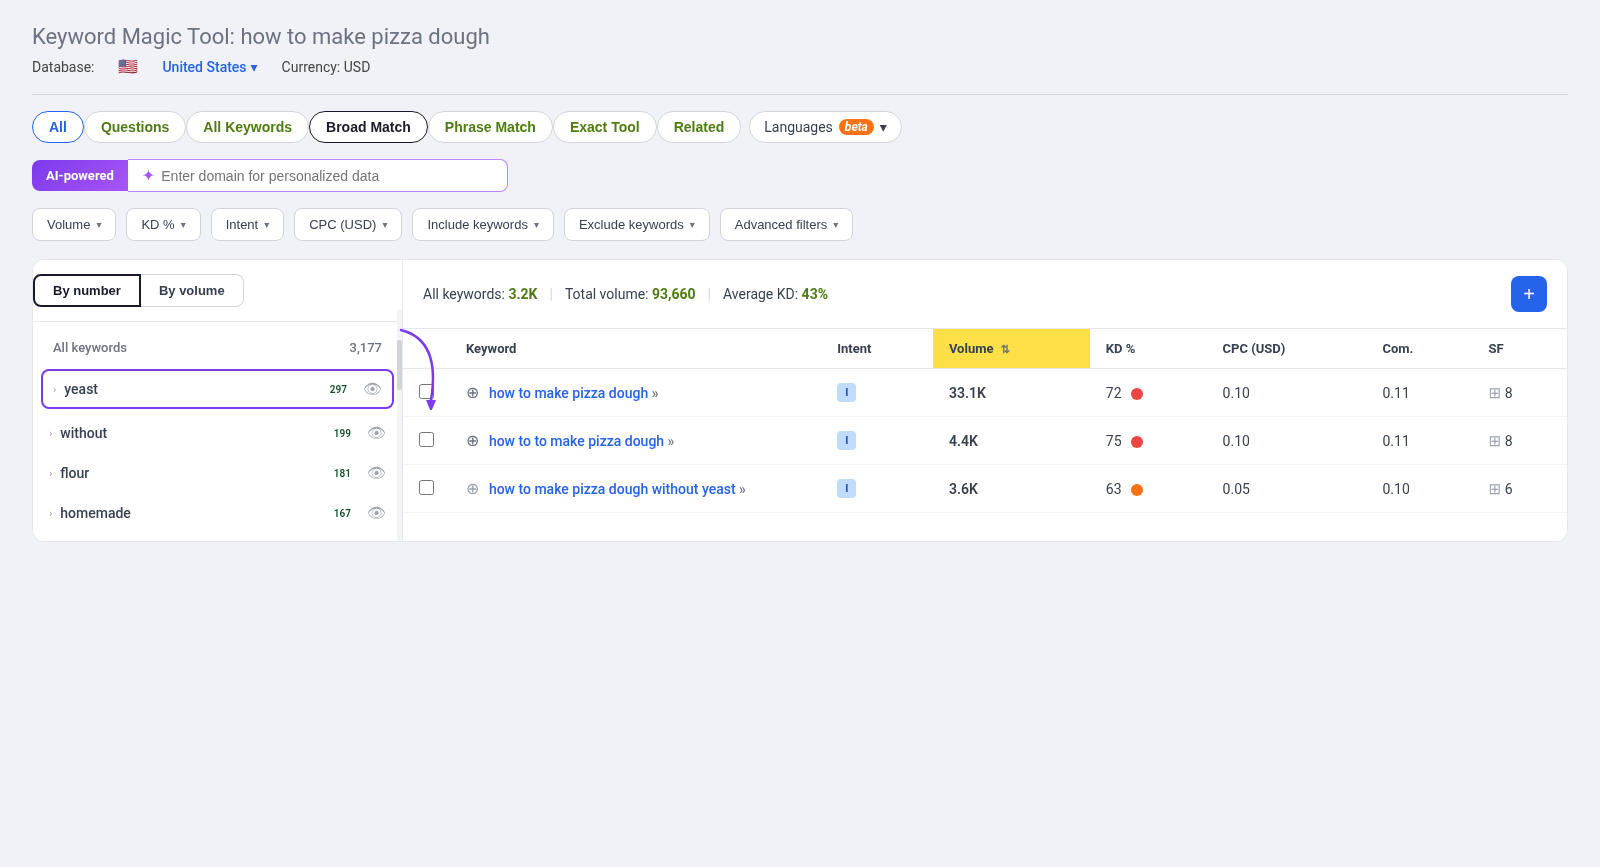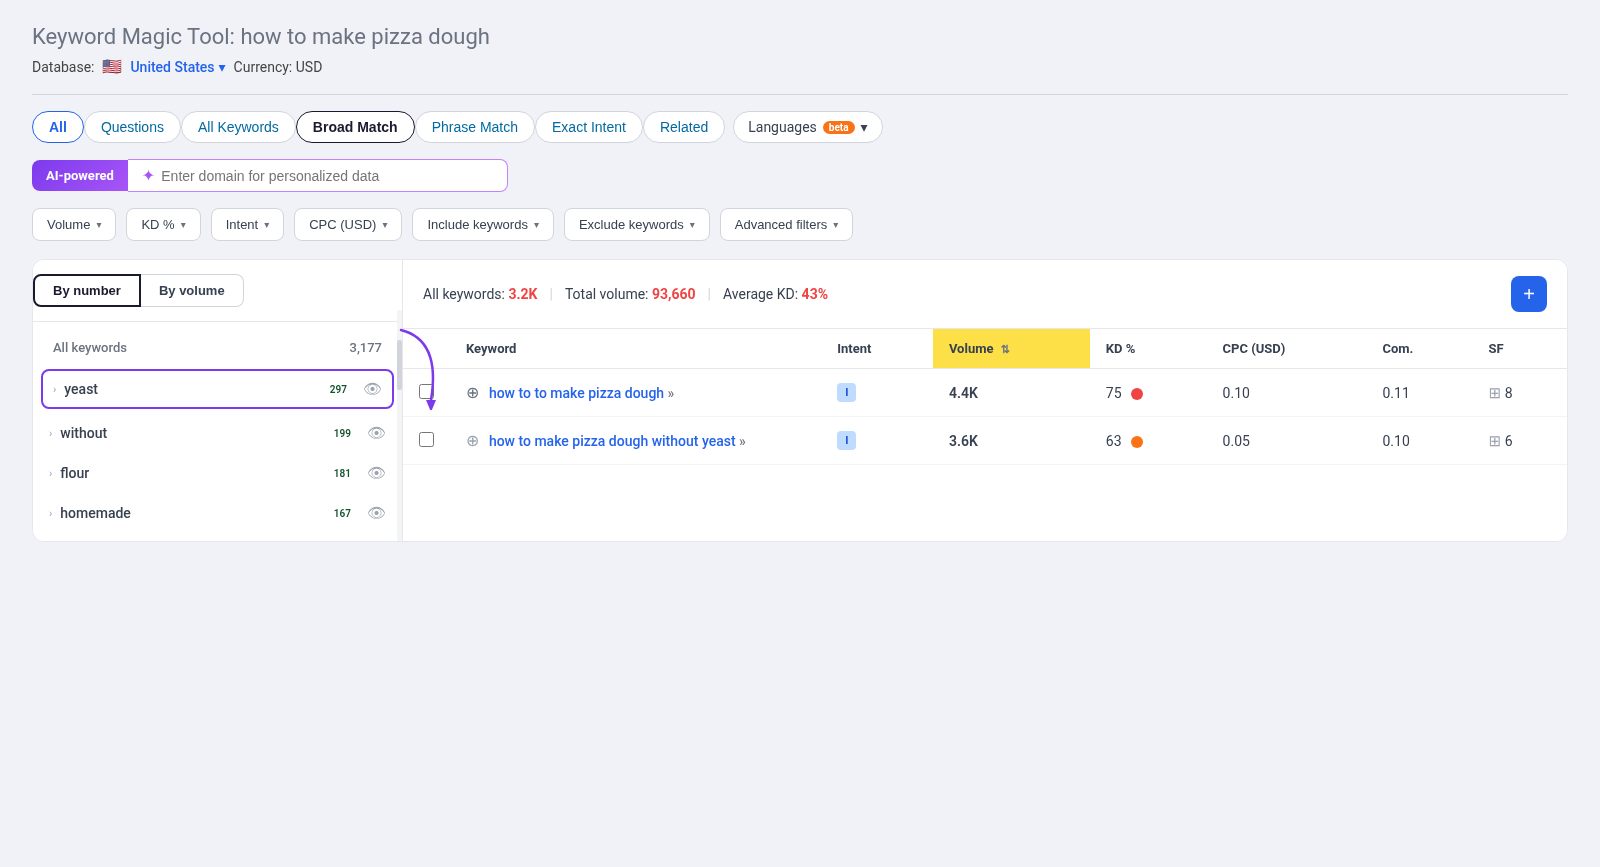--- a/index.html
+++ b/index.html
@@ -25,21 +25,21 @@
       color: #1a1a2e;
       margin-bottom: 8px;
     }
     .header-title span {
       font-weight: 400;
       color: #6b7280;
     }
     .header-meta {
       display: flex;
       align-items: center;
-      gap: 8px;
+      gap: 24px;
       font-size: 14px;
       color: #444;
     }
     .database-link {
       color: #2563eb;
       text-decoration: none;
       display: flex;
       align-items: center;
       gap: 4px;
       font-weight: 500;
@@ -54,22 +54,22 @@
       margin-bottom: 16px;
       flex-wrap: wrap;
     }
     .tab-btn {
       padding: 7px 16px;
       border-radius: 20px;
       border: 1.5px solid #d1d5db;
       background: #fff;
       cursor: pointer;
       font-size: 14px;
-      color: #0369a1;
-      font-weight: 400;
+      color: #4d7c0f;
+      font-weight: 700;
       white-space: nowrap;
     }
     .tab-btn.active {
       border-color: #1a1a2e;
       background: #fff;
       color: #1a1a2e;
       font-weight: 600;
     }
     .tab-btn.active-blue {
       border-color: #2563eb;
@@ -86,24 +86,25 @@
       border: 1.5px solid #d1d5db;
       background: #fff;
       cursor: pointer;
       font-size: 14px;
       color: #374151;
       margin-left: 8px;
     }
     .beta-badge {
       background: #f97316;
       color: #fff;
-      font-size: 10px;
+      font-size: 12px;
       font-weight: 700;
       padding: 1px 6px;
       border-radius: 8px;
+      font-style: italic;
     }
 
     
     .ai-row {
       display: flex;
       align-items: center;
       gap: 0;
       margin-bottom: 16px;
     }
     .ai-powered-label {
@@ -236,21 +237,21 @@
 
     
     .stats-row {
       display: flex;
       align-items: center;
       padding: 16px 20px;
       border-bottom: 1px solid #e5e7eb;
       gap: 6px;
     }
     .stats-text { font-size: 14px; color: #374151; }
-    .stats-text strong { font-weight: 700; color: #ef4444; }
+    .stats-text strong { font-weight: 700; color: #4d7c0f; }
     .add-btn {
       margin-left: auto;
       width: 36px;
       height: 36px;
       border-radius: 8px;
       background: #2563eb;
       border: none;
       cursor: pointer;
       display: flex;
       align-items: center;
@@ -330,21 +331,21 @@
   </div>
 
   <hr class="divider">
 
   <div class="tab-row">
     <button class="tab-btn active-blue">All</button>
     <button class="tab-btn">Questions</button>
     <button class="tab-btn">All Keywords</button>
     <button class="tab-btn active">Broad Match</button>
     <button class="tab-btn">Phrase Match</button>
-    <button class="tab-btn">Exact Intent</button>
+    <button class="tab-btn">Exact Tool</button>
     <button class="tab-btn">Related</button>
     <div class="languages-btn">
       <span>Languages</span>
       <span class="beta-badge">beta</span>
       <span>▾</span>
     </div>
   </div>
 
   <div class="ai-row">
     <span class="ai-powered-label">AI-powered</span>
@@ -465,20 +466,41 @@
               <th style="cursor:pointer;">Intent</th>
               <th class="sorted" style="cursor:pointer;">Volume <span class="sort-icon">⇅</span></th>
               <th style="cursor:pointer;">KD %</th>
               <th style="cursor:pointer;">CPC (USD)</th>
               <th style="cursor:pointer;">Com.</th>
               <th style="cursor:pointer;">SF</th>
             </tr>
           </thead>
           <tbody>
 
+            <tr>
+              <td class="checkbox-cell">
+                <input type="checkbox" style="">
+              </td>
+              <td class="keyword-cell">
+                <span style="color:#6b7280; margin-right:6px; font-size:16px;">⊕</span>
+                <a href="#">how to make pizza dough <span style="color:#6b7280;">»</span></a>
+              </td>
+              <td>
+                <span class="intent-badge">I</span>
+              </td>
+              <td style="font-weight:600;">33.1K</td>
+              <td>
+                72 <span class="kd-dot dot-red"></span>
+              </td>
+              <td>0.10</td>
+              <td>0.11</td>
+              <td>
+                <span class="icon-cell">⊞</span> 8
+              </td>
+            </tr>
 
             <tr>
               <td class="checkbox-cell">
                 <input type="checkbox" style="">
               </td>
               <td class="keyword-cell">
                 <span style="color:#6b7280; margin-right:6px; font-size:16px;">⊕</span>
                 <a href="#">how to to make pizza dough <span style="color:#6b7280;">»</span></a>
               </td>
               <td>

